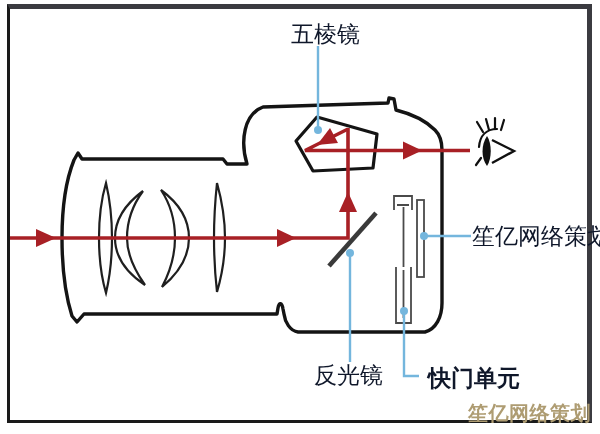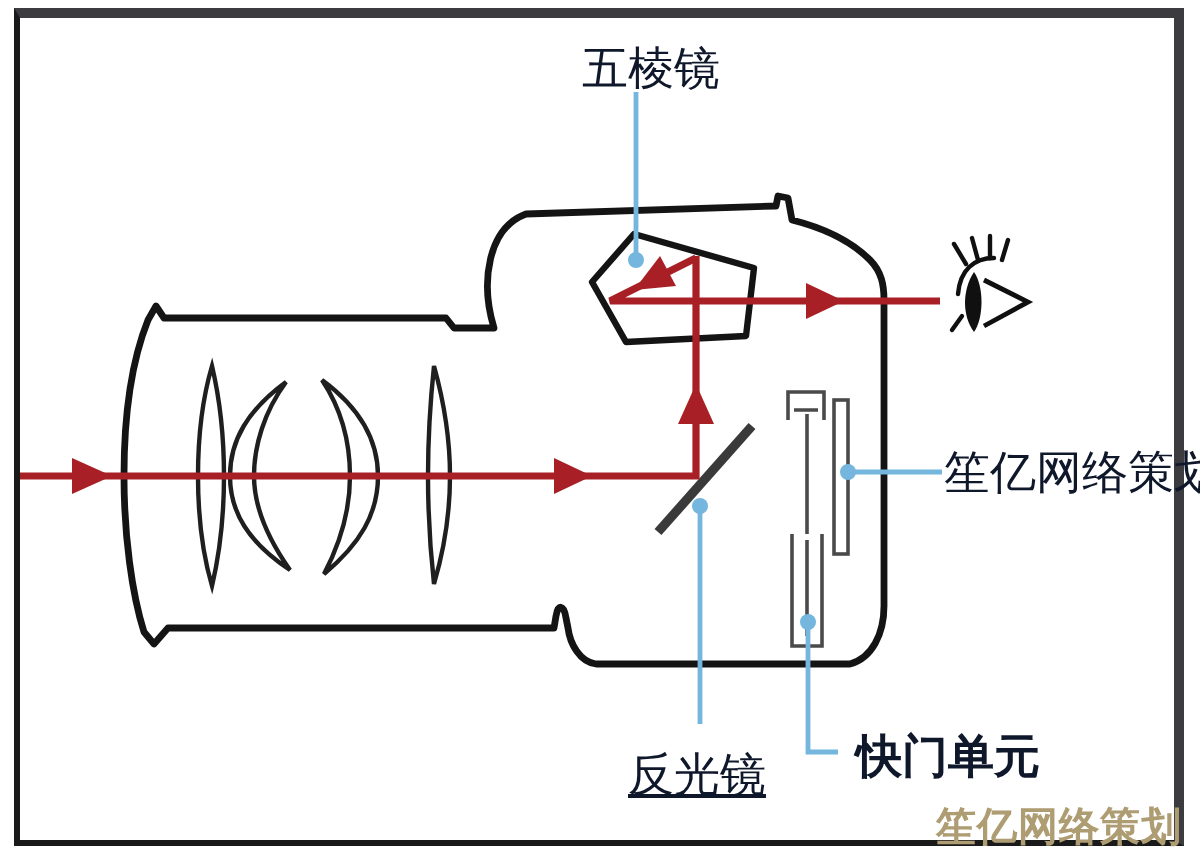--- a/index.html
+++ b/index.html
@@ -16,21 +16,21 @@
   .frame{position:absolute;left:7px;top:4px;width:585px;height:419px;
          box-sizing:border-box;
          border-top:5px solid var(--frame-dark);
          border-right:5px solid var(--frame-dark);
          border-bottom:3px solid #1a1a1a;
          border-left:3px solid #1a1a1a;}
   svg.diagram{position:absolute;left:0;top:0;}
   .lbl{position:absolute;font-size:23px;color:#0f172a;white-space:nowrap;line-height:1.1;}
   .lbl-pentaprism{left:291px;top:22px;}
   .lbl-sensor{left:472px;top:224px;}
-  .lbl-mirror{left:314px;top:375px;text-decoration:underline;}
+  .lbl-mirror{left:314px;top:363px;}
   .lbl-shutter{left:428px;top:366px;font-weight:bold;}
   .watermark{position:absolute;left:468px;top:400px;font-size:20px;font-weight:bold;
              color:var(--watermark-tan);letter-spacing:0.5px;white-space:nowrap;z-index:5;text-align:center;}
   
   .outline{stroke:var(--outline-black);stroke-width:3.4;fill:none;stroke-linejoin:round;}
   .lens{stroke:#1f1f1f;stroke-width:2.2;fill:#ffffff;}
   .penta{stroke:var(--outline-black);stroke-width:3.2;fill:#ffffff;stroke-linejoin:round;}
   .red{stroke:var(--light-path-red);stroke-width:3.6;fill:none;stroke-linejoin:miter;}
   .redfill{fill:var(--light-path-red);stroke:none;}
   .mirror{stroke:#3a3a3a;stroke-width:4.6;fill:none;}

